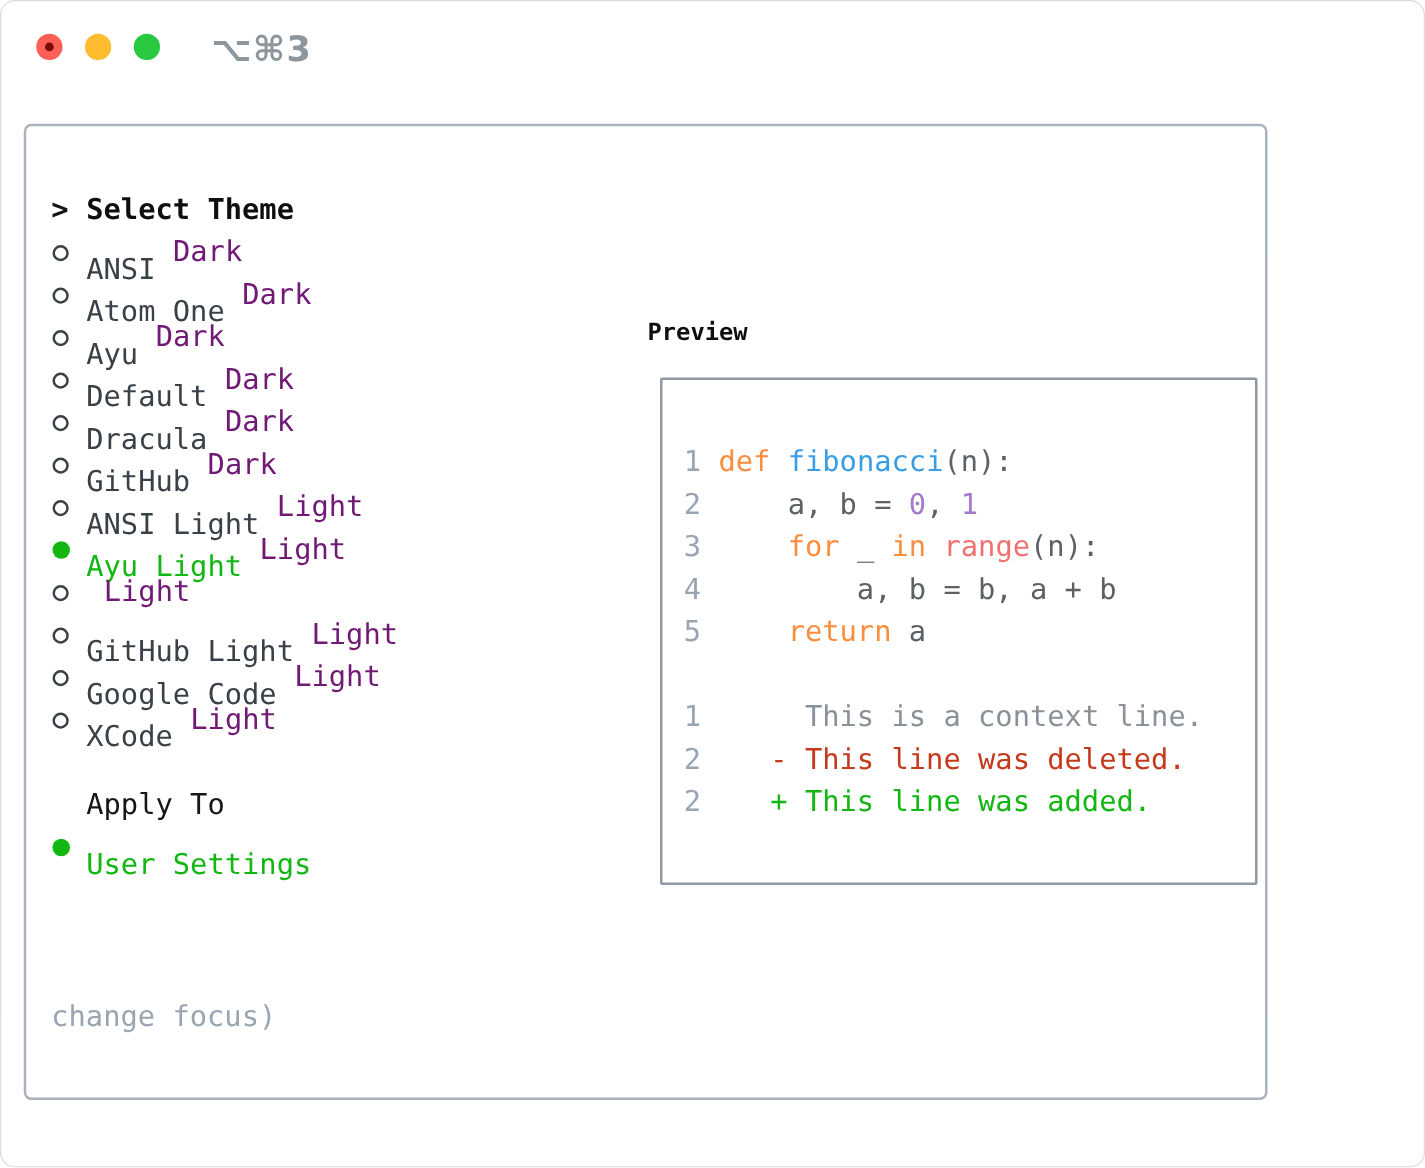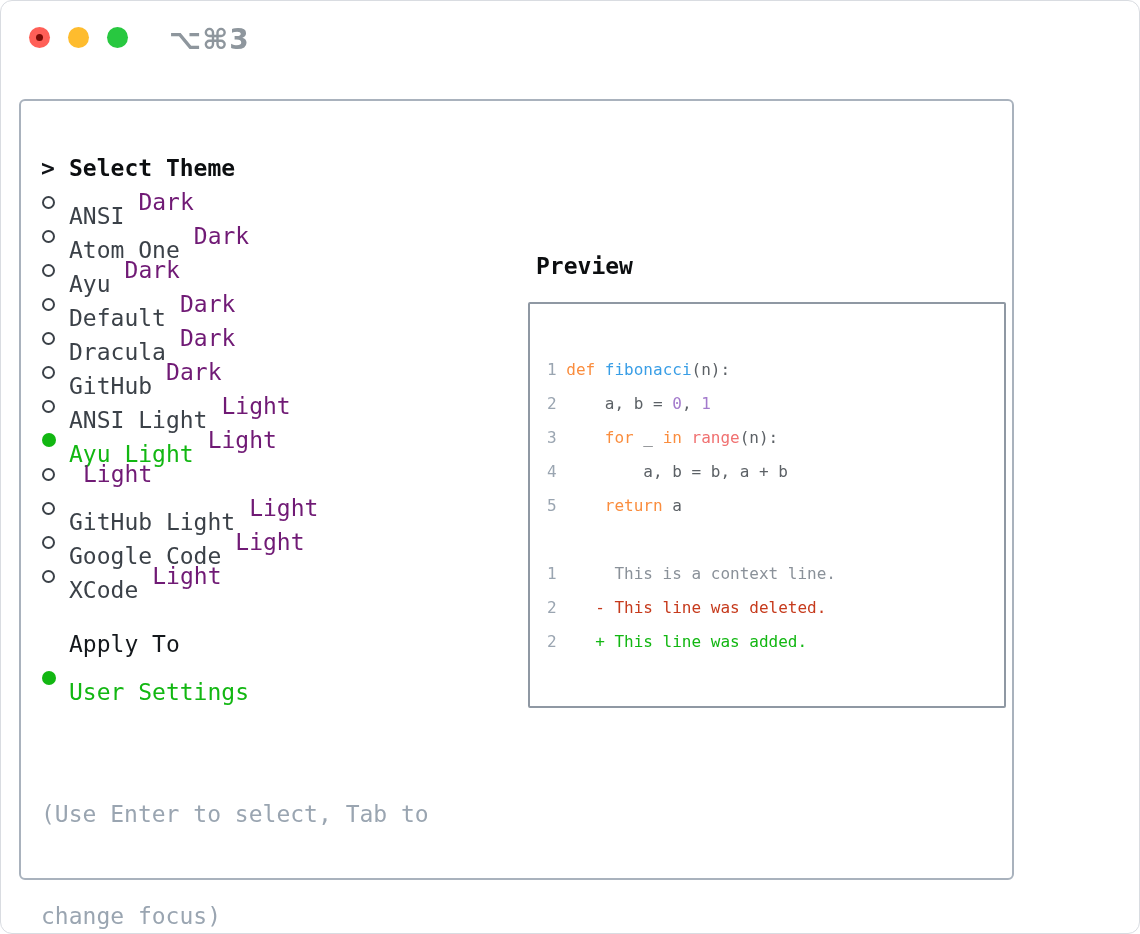--- a/index.html
+++ b/index.html
@@ -30,25 +30,25 @@
   .caret { font-weight:700; color:#111418; }
   .ring { width:13px; height:13px; border:2px solid #3b4148; border-radius:50%; margin-left:1px; }
   .dot  { width:14px; height:14px; background:#12b712; border-radius:50%; margin-left:1px; }
   .list-title { font-weight:700; color:#0c0e10; }
   .item-name { color:#3b4148;margin-top:28px; }
   .item-name.sel { color:#12b712; }
   .variant { color:#701a75; margin-left:14px; }
   .spacer { height:34px; }
   .hint { color:#9aa5b1; white-space:pre; }
   
-  .preview-title { position:absolute; left:515px; top:148px; height:34px; line-height:34px;
-    font-size:23px; font-weight:700; color:#0c0e10; }
+  .preview-title { position:absolute; left:497px; top:148px; height:34px; line-height:34px;
+    font-size:19px; font-weight:700; color:#0c0e10; }
   .preview-box { position:absolute; left:507px; top:201px; width:478px; height:406px;
     border:2px solid #8f98a3; border-radius:2px; background:#ffffff; padding:49px 0 0 17px; }
-  .code-line { height:34px; line-height:34px; font-size:16px; white-space:pre; }
+  .code-line { height:34px; line-height:34px; font-size:23px; white-space:pre; }
   .tk-ln    { color:#9aa5b1; }
   .tk-pl    { color:#5c6166; }
   .tk-kw    { color:#fa8d3e; }
   .tk-fn    { color:#399ee6; }
   .tk-num   { color:#a37acc; }
   .tk-coral { color:#f07171; }
   .tk-ctx   { color:#8a9199; }
   .tk-del   { color:#c63a1c; }
   .tk-add   { color:#12b712; }
 </style>
@@ -88,21 +88,20 @@
       <div class="spacer"></div>
       <div class="row">
         <span class="marker"></span>
         <span style="color:#14181c;">Apply To</span>
       </div>
       <div id="apply-list">
           <div class="row"><span class="marker"><span class="dot"></span></span><span class="item-name sel">User Settings</span></div>
         </div>
       <div class="spacer"></div>
       <div class="hint">
-        <div class="row">(Use Enter to select, Tab to</div>
         <div class="row">change focus)</div>
       </div>
     </div>
 
     <div class="preview-title">Preview</div>
     <div class="preview-box">
       <div id="code-lines">
           <div class="code-line"><span class="tk-ln">1</span><span class="tk-pl"> </span><span class="tk-kw">def</span><span class="tk-pl"> </span><span class="tk-fn">fibonacci</span><span class="tk-pl">(n):</span></div>
           <div class="code-line"><span class="tk-ln">2</span><span class="tk-pl">     </span><span class="tk-pl">a, b = </span><span class="tk-num">0</span><span class="tk-pl">, </span><span class="tk-num">1</span></div>
           <div class="code-line"><span class="tk-ln">3</span><span class="tk-pl">     </span><span class="tk-kw">for</span><span class="tk-pl"> _ </span><span class="tk-kw">in</span><span class="tk-pl"> </span><span class="tk-coral">range</span><span class="tk-pl">(n):</span></div>

